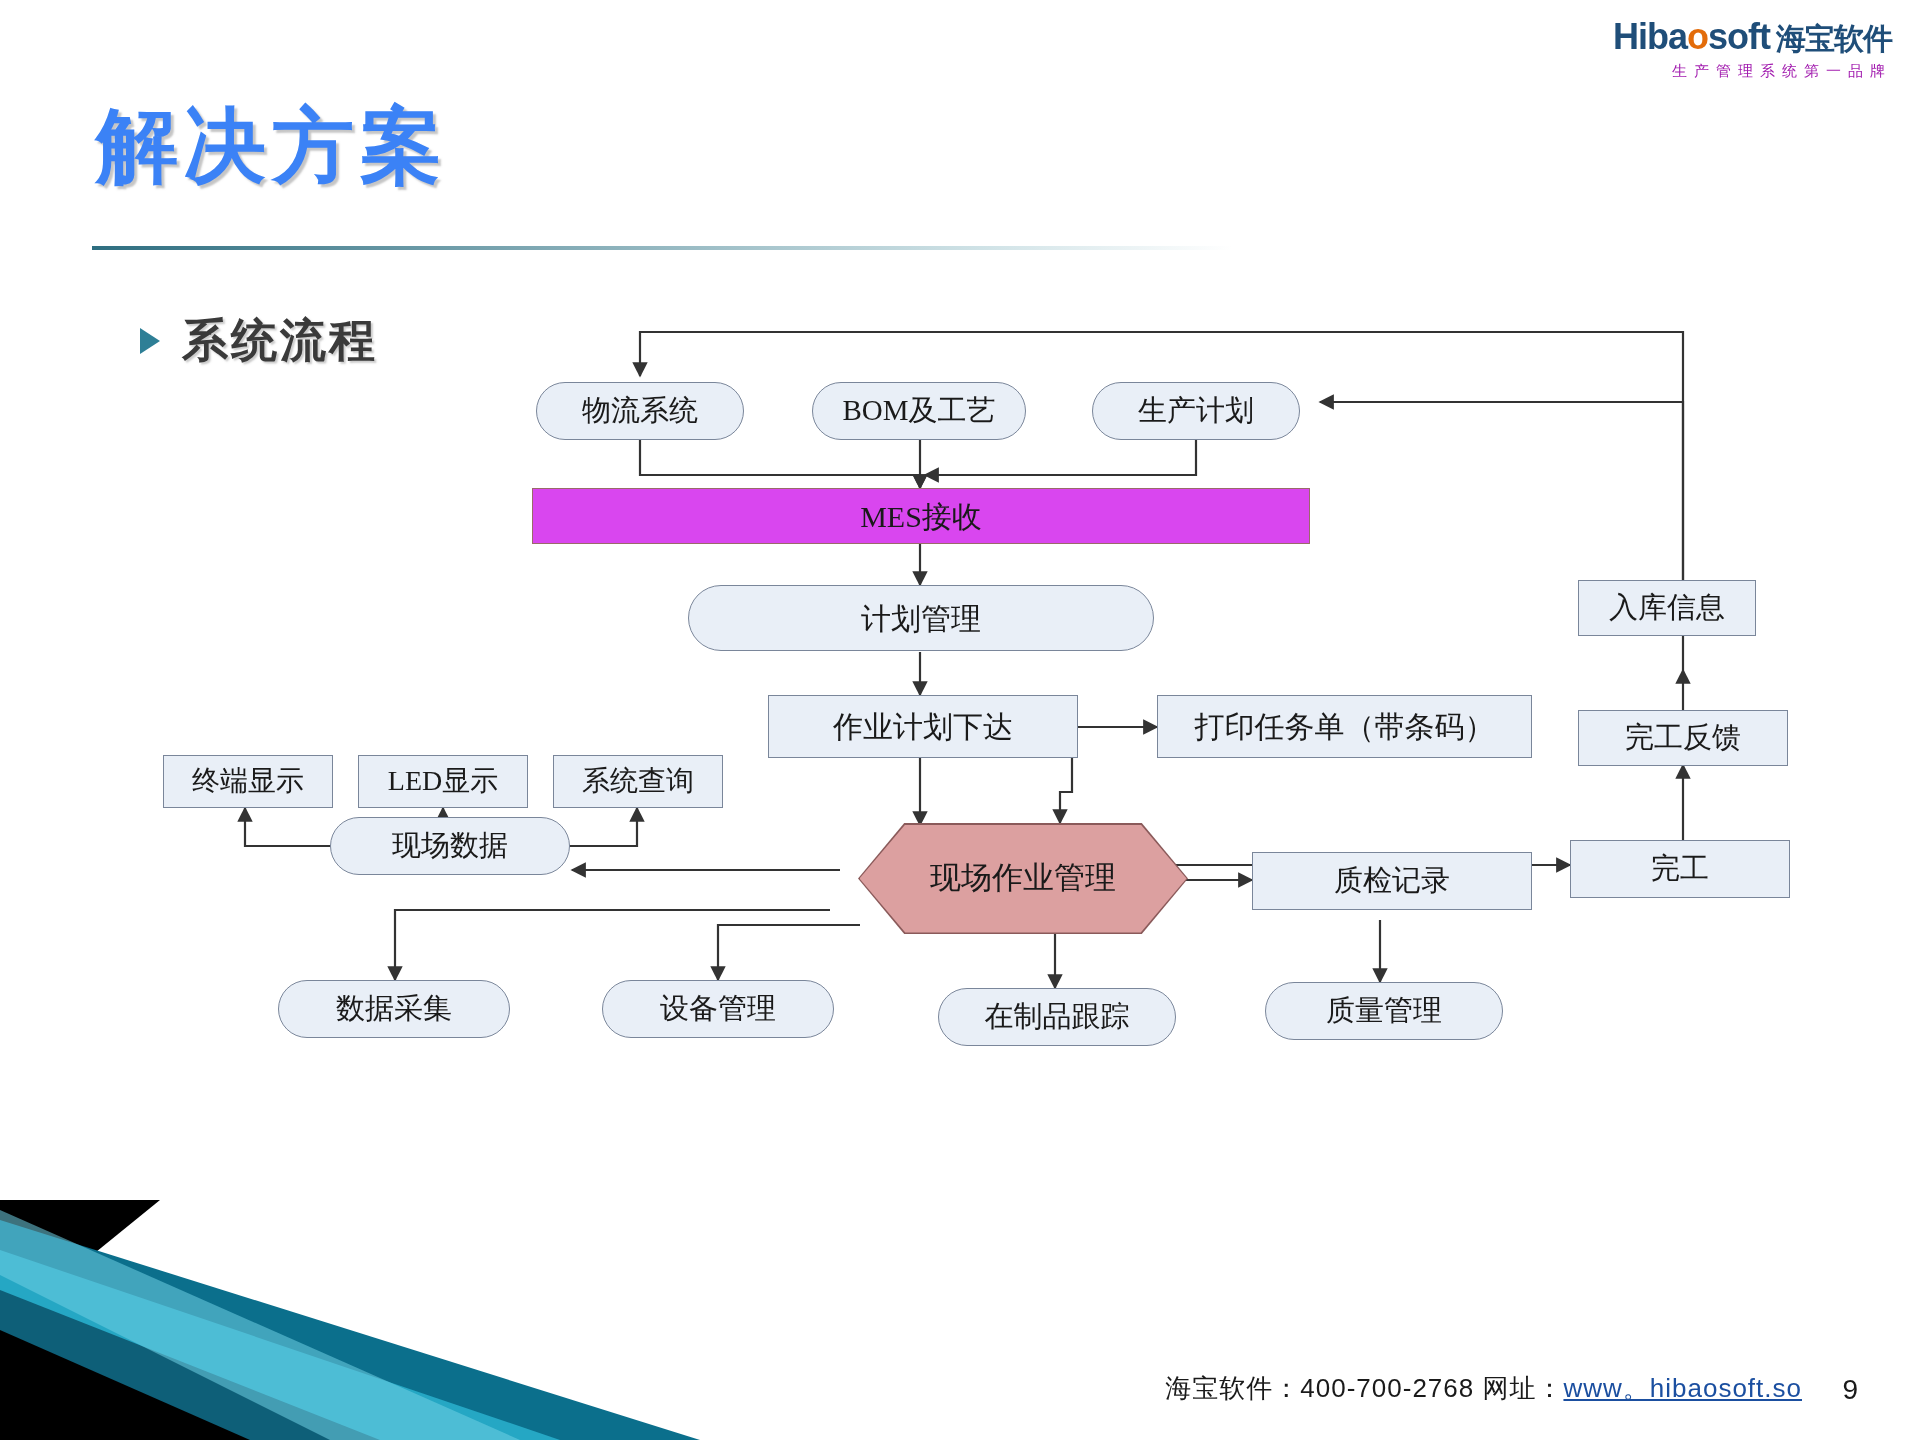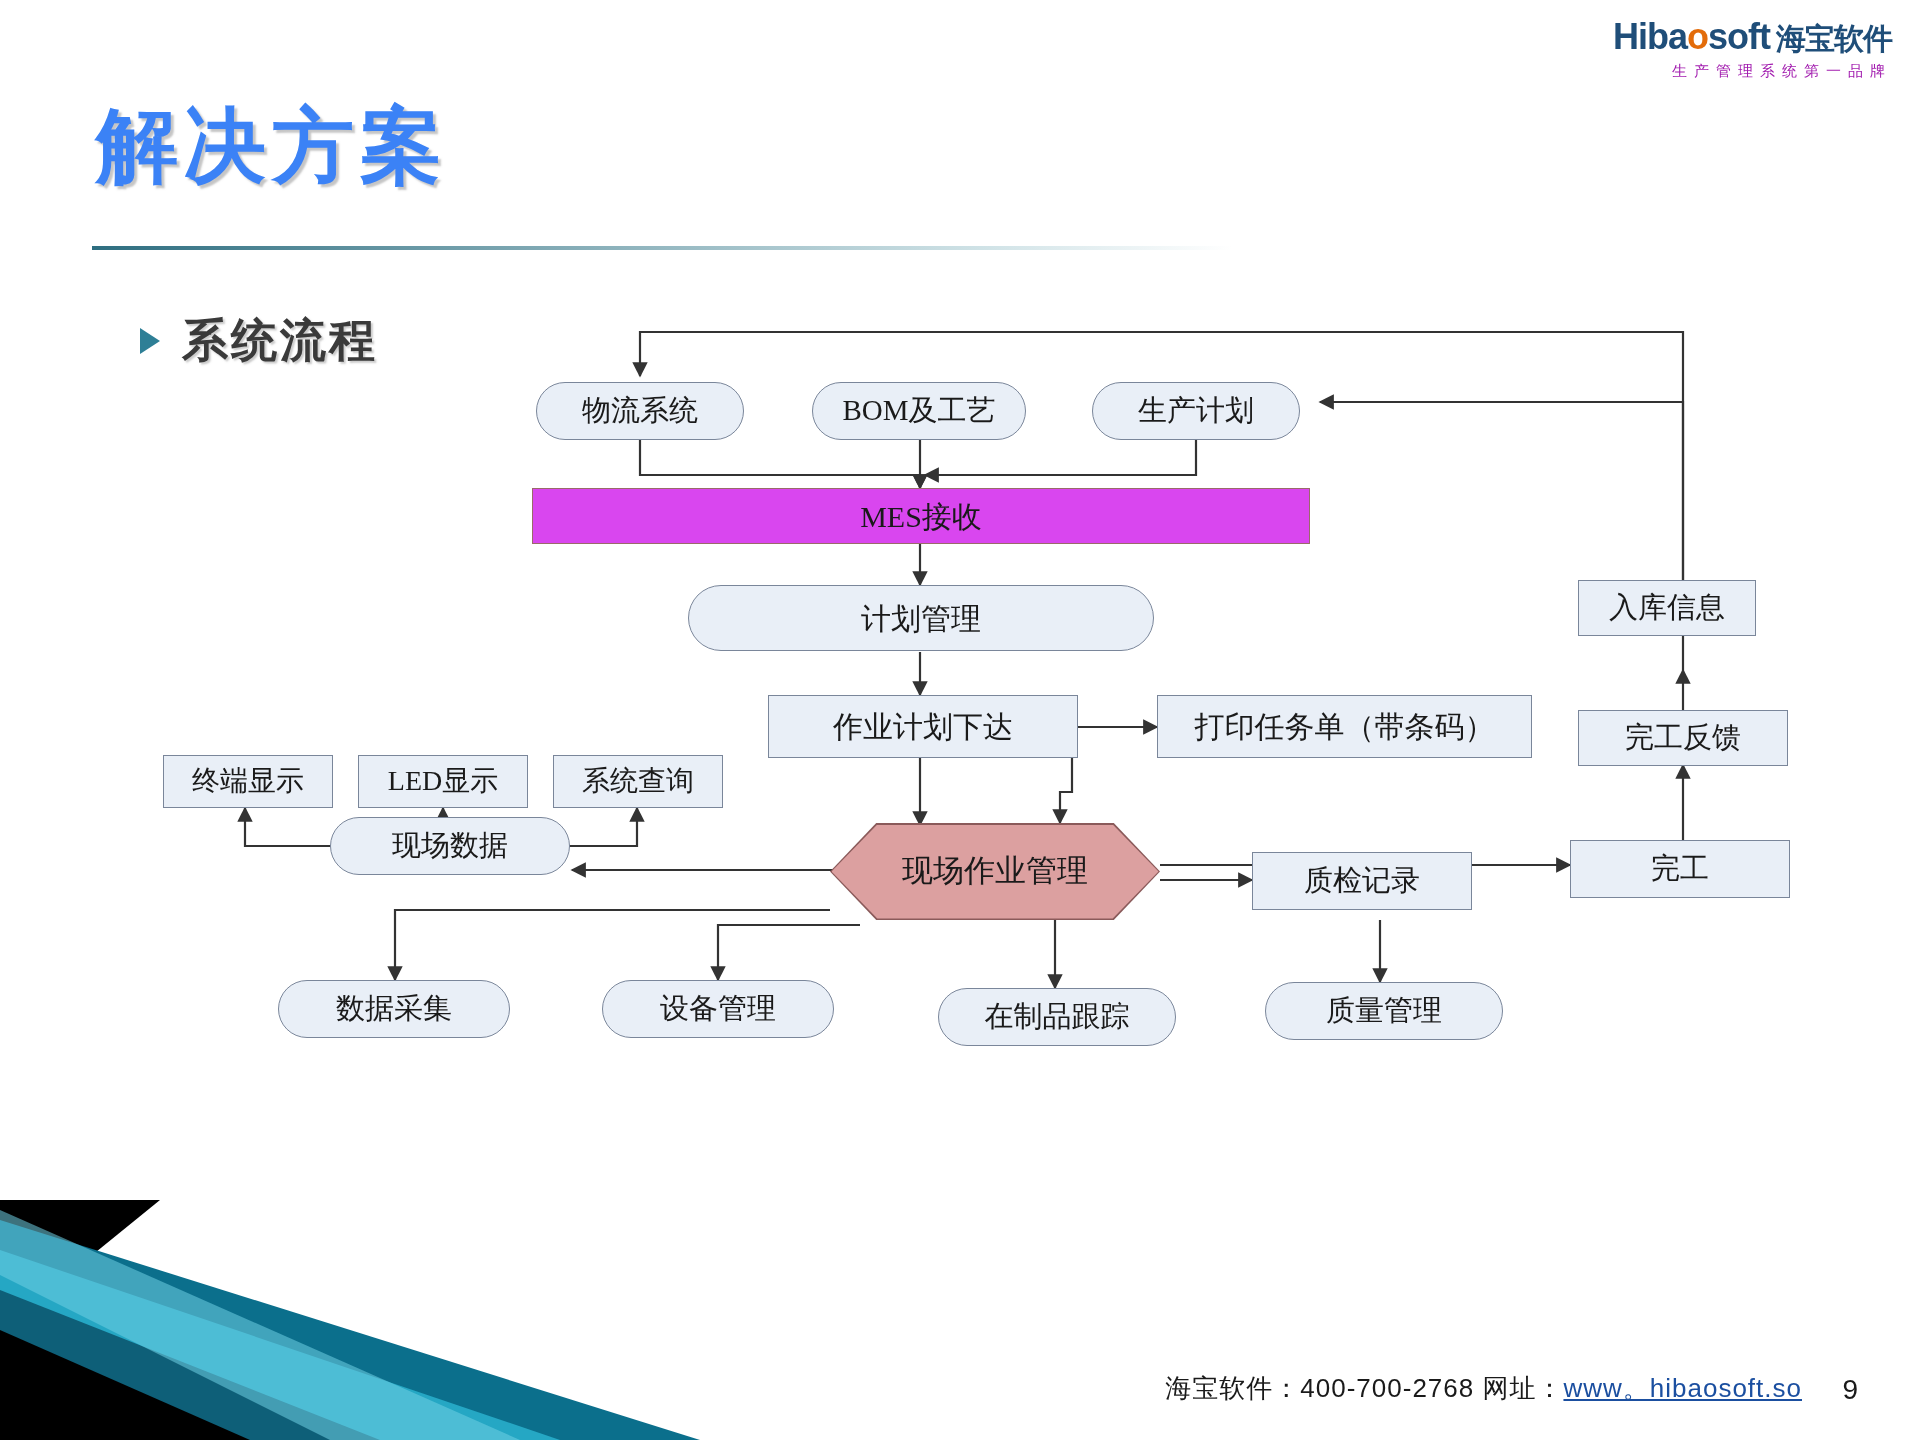--- a/index.html
+++ b/index.html
@@ -171,25 +171,25 @@
     <div class="node rect" style="left:553px;top:375px;width:170px;height:53px;font-size:28px;">系统查询</div>
 
     <div class="node rect" style="left:768px;top:315px;width:310px;height:63px;font-size:30px;">作业计划下达</div>
     <div class="node rect" style="left:1157px;top:315px;width:375px;height:63px;font-size:30px;">打印任务单（带条码）</div>
 
     <div class="node rect" style="left:1578px;top:200px;width:178px;height:56px;font-size:29px;">入库信息</div>
     <div class="node rect" style="left:1578px;top:330px;width:210px;height:56px;font-size:29px;">完工反馈</div>
 
     <div class="node rounded" style="left:330px;top:437px;width:240px;height:58px;font-size:29px;">现场数据</div>
 
-    <div class="octagon-wrap" style="left:830px;top:443px;width:330px;height:97px;">
+    <div class="octagon-wrap" style="left:858px;top:443px;width:330px;height:111px;">
       <div class="octagon node" style="font-size:31px;">现场作业管理</div>
     </div>
 
-    <div class="node rect" style="left:1252px;top:472px;width:220px;height:58px;font-size:29px;text-align:center;">质检记录</div>
+    <div class="node rect" style="left:1252px;top:472px;width:280px;height:58px;font-size:29px;text-align:center;">质检记录</div>
     <div class="node rect" style="left:1570px;top:460px;width:220px;height:58px;font-size:29px;">完工</div>
 
     <div class="node rounded" style="left:278px;top:600px;width:232px;height:58px;font-size:29px;">数据采集</div>
     <div class="node rounded" style="left:602px;top:600px;width:232px;height:58px;font-size:29px;font-family:Liberation Serif, serif;">设备管理</div>
     <div class="node rounded" style="left:938px;top:608px;width:238px;height:58px;font-size:29px;">在制品跟踪</div>
     <div class="node rounded" style="left:1265px;top:602px;width:238px;height:58px;font-size:29px;">质量管理</div>
   </div>
 
   <div class="deco">
     <svg width="760" height="260" viewBox="0 0 760 260">

